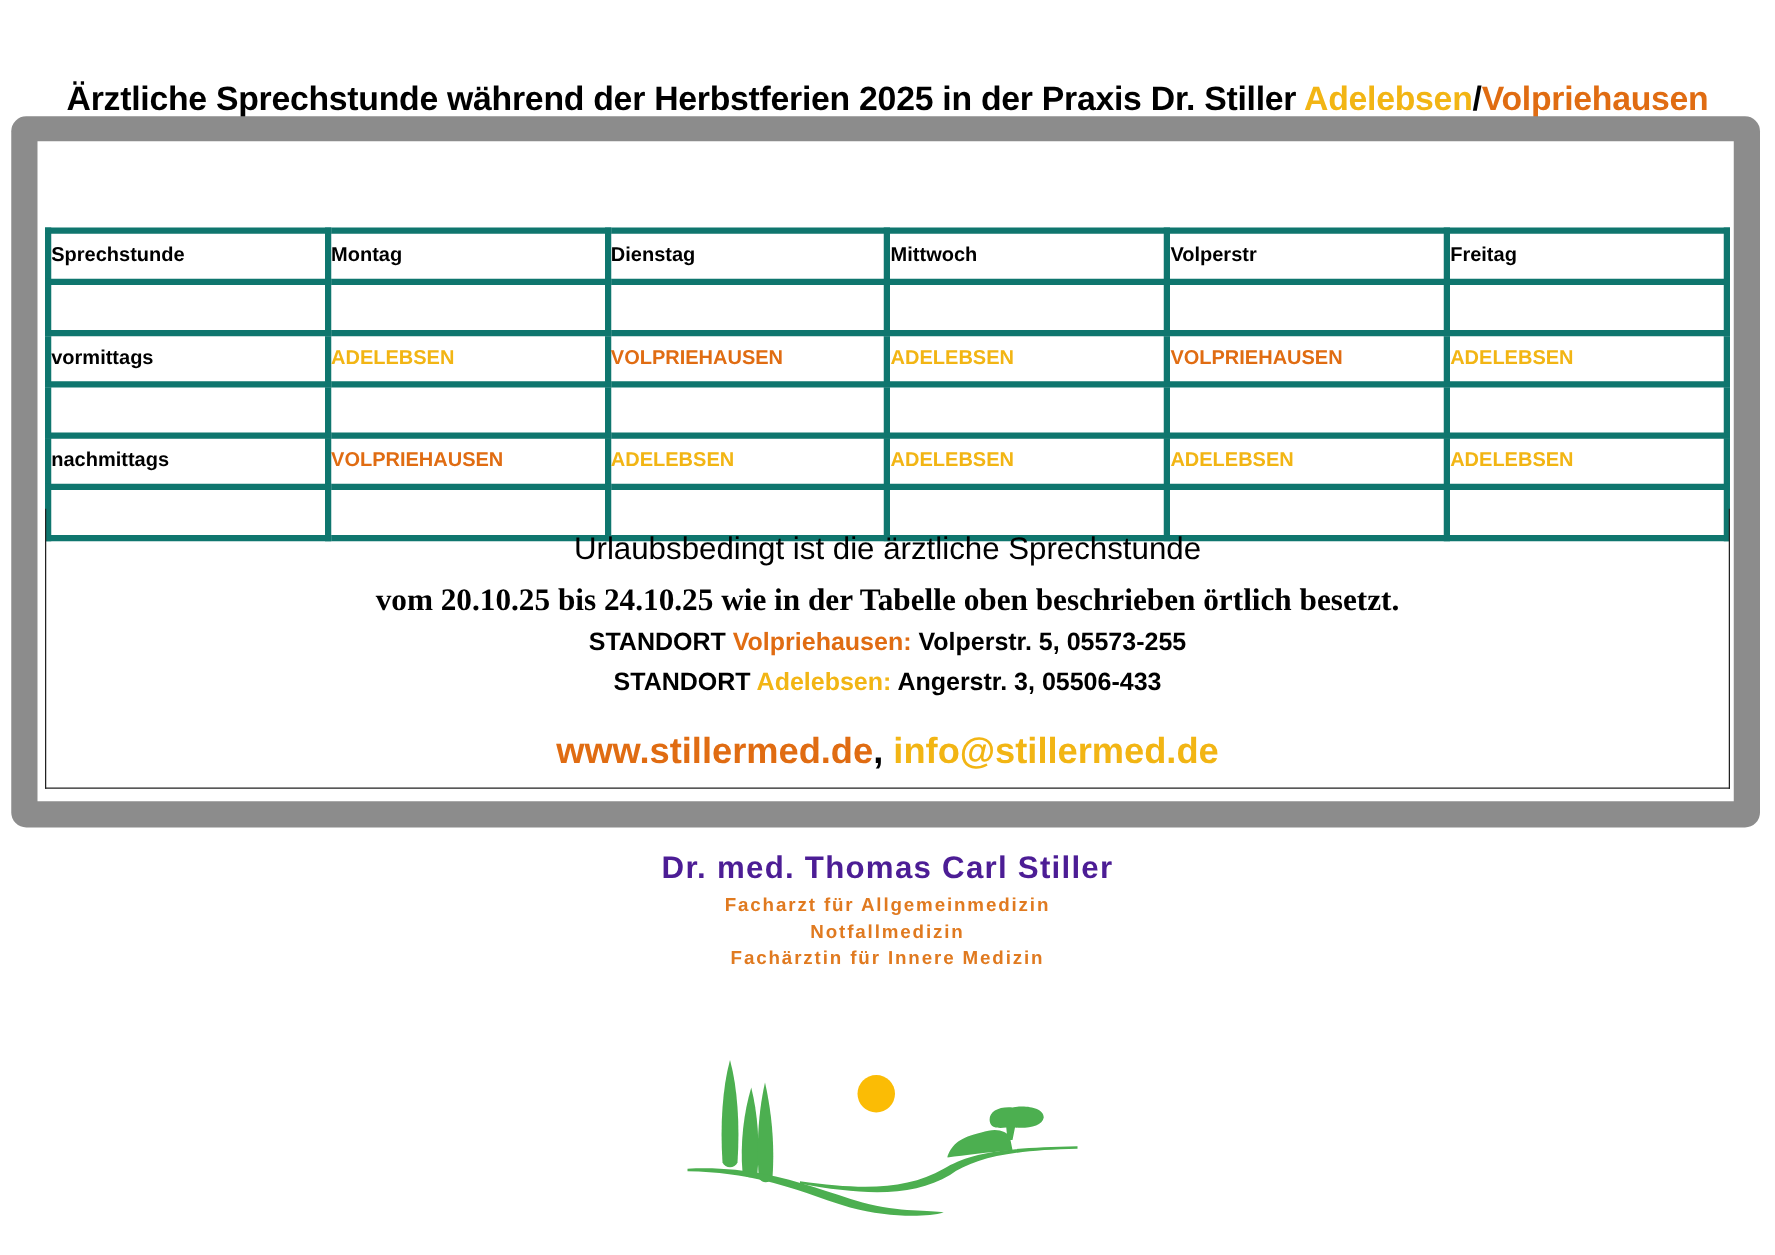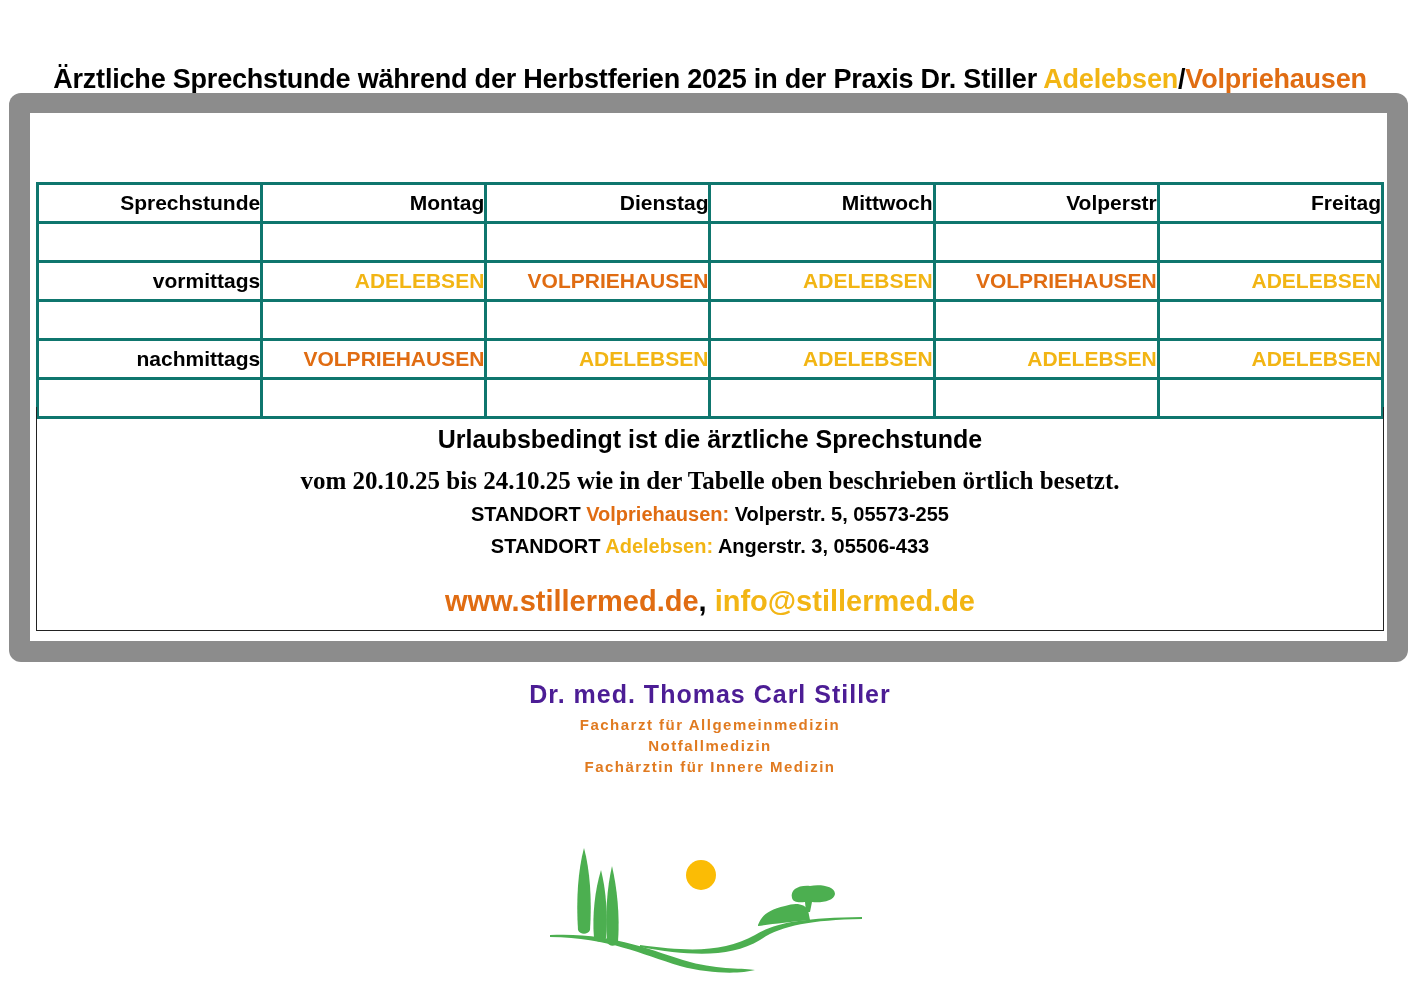--- a/index.html
+++ b/index.html
@@ -7,28 +7,28 @@
          font-family:"Liberation Sans", "DejaVu Sans", sans-serif; color:#000; }
   .page-title { position:absolute; left:0; top:48px; width:1420px; text-align:center;
                 font-size:27px; font-weight:bold; letter-spacing:-0.2px; white-space:nowrap;margin-top:16px; }
   .c-adel { color:#f2b514; }
   .c-volp { color:#e06c12; }
   .frame { position:absolute; left:9px; top:93px; width:1399px; height:569px;
            background:#8c8c8c; border-radius:12px; }
   .frame-inner { position:absolute; left:21px; top:20px; width:1357px; height:528px; background:#fff; }
   table.schedule { position:absolute; left:36px; top:182px; width:1348px; border-collapse:collapse;
                    table-layout:fixed; }
-  table.schedule td, table.schedule th { border:3px solid #0f766e; height:36px; padding:0;
-                   text-align:right; vertical-align:middle; font-size:21px; font-weight:bold; }
+  table.schedule td, table.schedule th { border:5px solid #0f766e; height:36px; padding:0;
+                   text-align:left; vertical-align:middle; font-size:16px; font-weight:bold; }
   table.schedule th { color:#000; }
   .cell-adel { color:#f2b514; }
   .cell-volp { color:#e06c12; }
   .notice { position:absolute; left:36px; top:407px; width:1346px; height:223px;
             border:1px solid #222; border-top:none; text-align:center; }
-  .n1 { position:absolute; top:18px; width:100%; font-size:25px; font-weight:bold; }
+  .n1 { position:absolute; top:18px; width:100%; font-size:25px; font-weight:normal; }
   .n2 { position:absolute; top:60px; width:100%; font-size:25px; font-weight:bold;font-family:Liberation Serif, serif; }
   .n3 { position:absolute; top:96px; width:100%; font-size:20px; font-weight:bold; }
   .n4 { position:absolute; top:128px; width:100%; font-size:20px; font-weight:bold; }
   .n5 { position:absolute; top:178px; width:100%; font-size:29px; font-weight:bold; }
   .doctors { position:absolute; left:0; top:680px; width:1420px; text-align:center; color:#9a4a10; }
   .doc-name { font-size:25px; font-weight:bold; letter-spacing:1px; color:#4c1d95;text-align:center; }
   .doc-sub { font-size:15px; font-weight:bold; letter-spacing:1.5px; color:#e07a20; line-height:21px; }
   .logo { position:absolute; left:540px; top:840px; width:330px; height:140px; }
 </style>
 </head>

